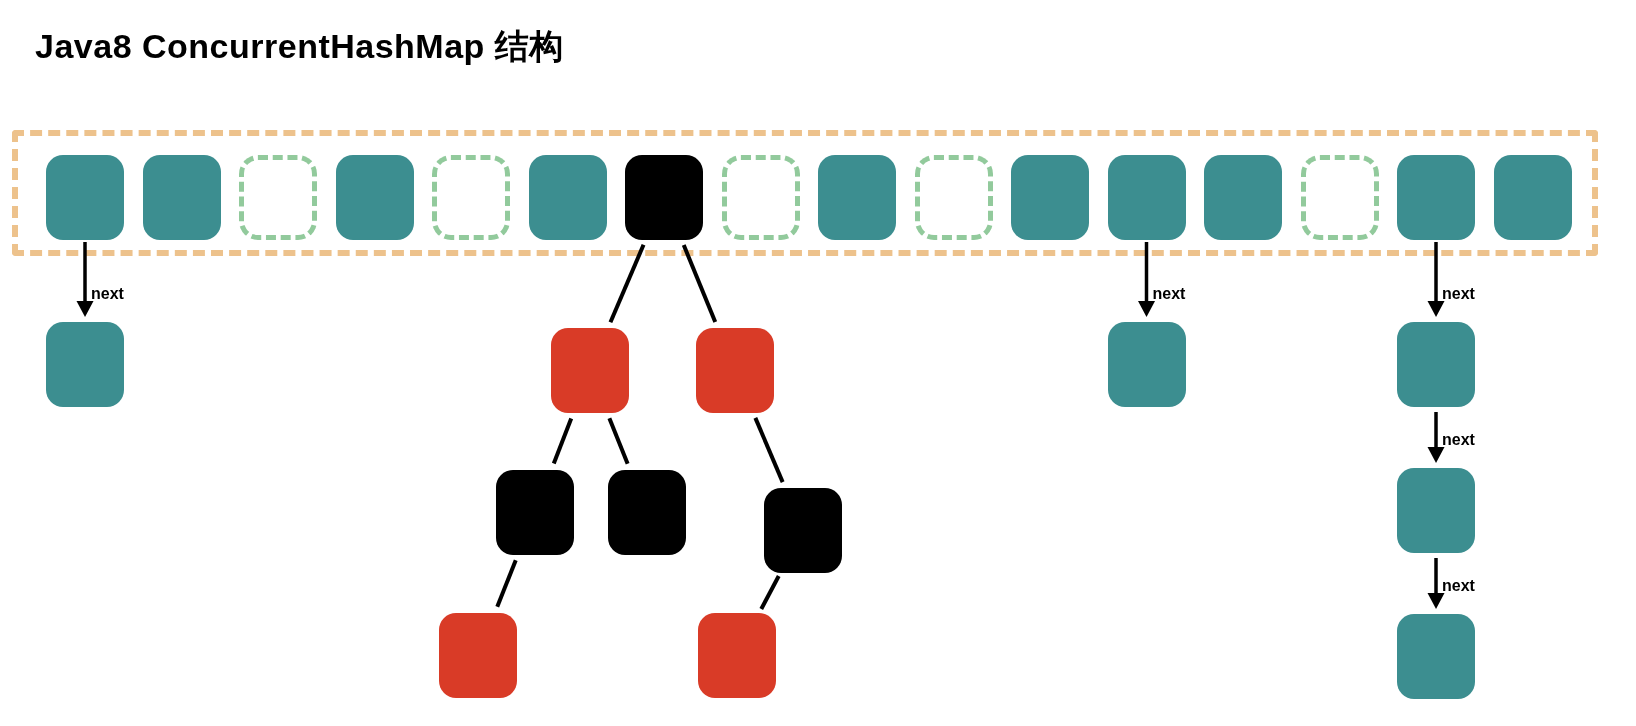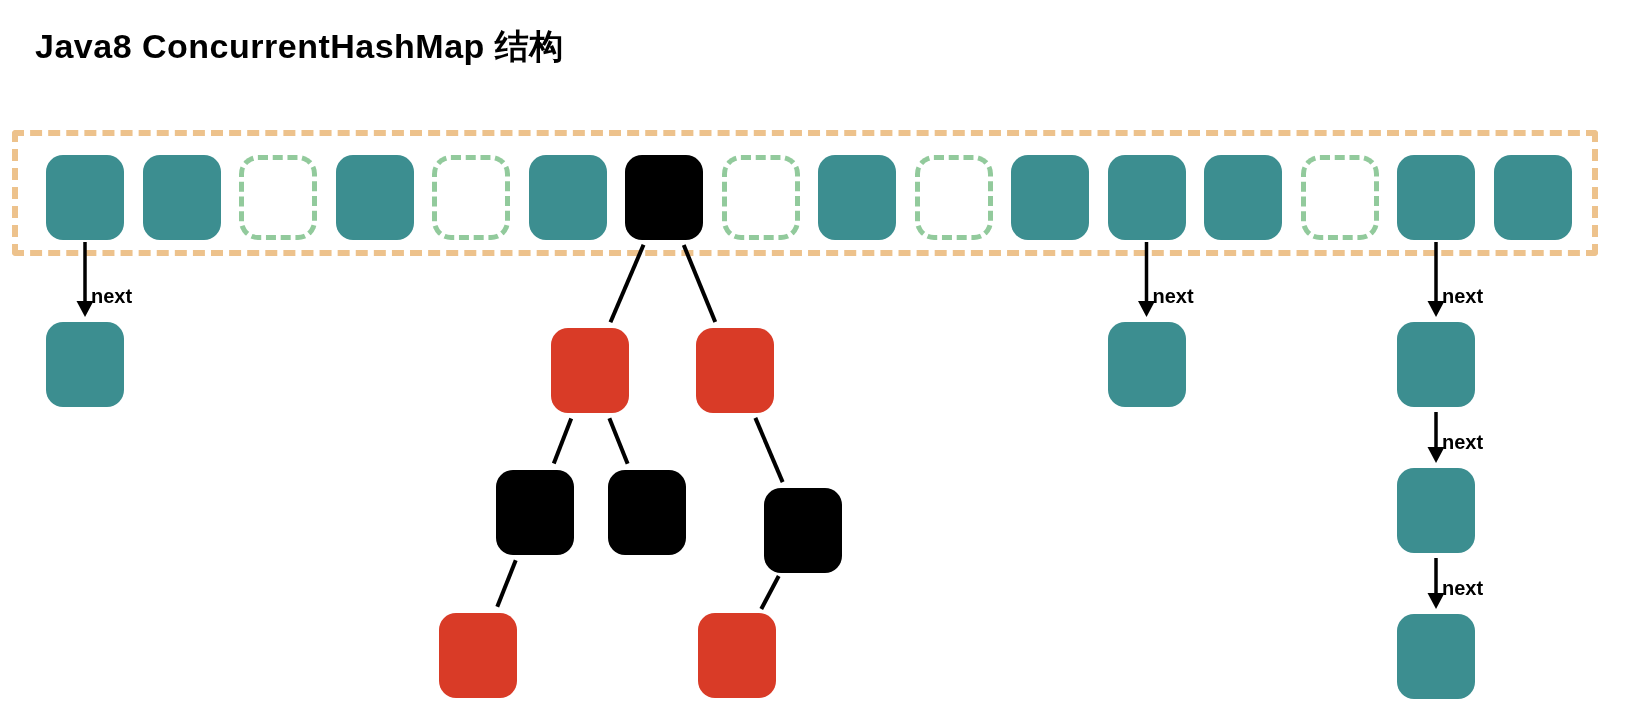--- a/index.html
+++ b/index.html
@@ -51,21 +51,21 @@
     border-radius: 19px;
   }
   #connectors {
     position: absolute;
     left: 0;
     top: 0;
     pointer-events: none;
   }
   .next-label {
     position: absolute;
-    font-size: 20px;
+    font-size: 16px;
     font-weight: bold;
     color: var(--ink, #000000);
     line-height: 1;
     white-space: nowrap;
   }
 </style>
 </head>
 <body>
 
 <div id="stage" style="--bg: #ffffff; --ink: #000000; --teal: #3c8e90; --red: #d93b27; --orange: #edc28c; --green: #92ca9c;">

